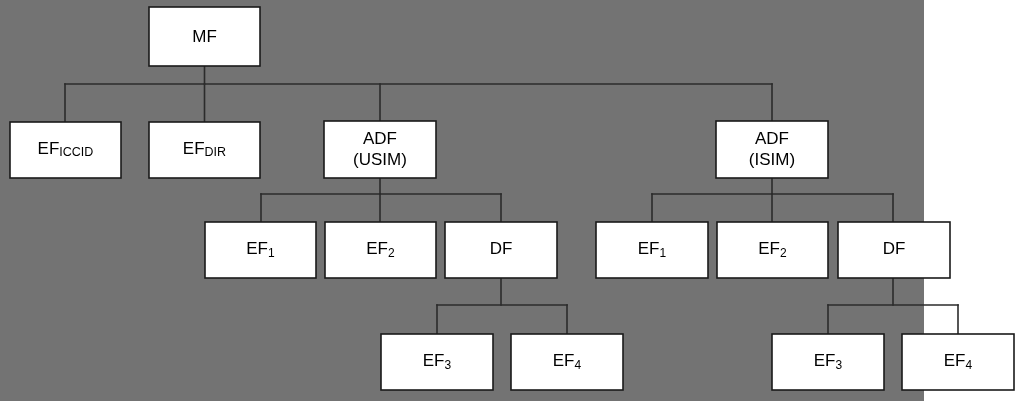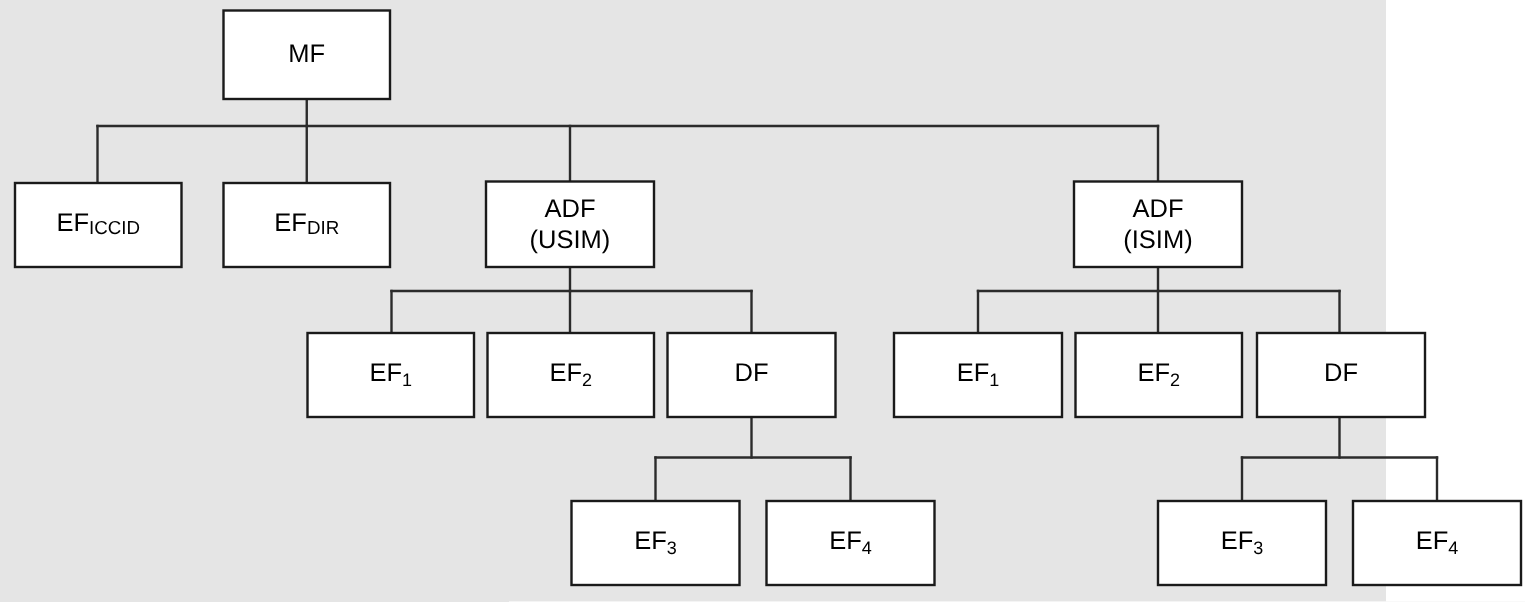--- a/index.html
+++ b/index.html
@@ -11,21 +11,21 @@
   body {
     width: 1024px;
     height: 401px;
     font-family: "Liberation Sans", sans-serif;
     overflow: hidden;
   }
   #diagram-root {
     position: relative;
     width: 924px;
     height: 401px;
-    background: #e5e5e5;
+    background: #737373;
   }
   svg#tree-svg {
     display: block;
     width: 1024px;
     height: 401px;
   }
   .node-box {
     fill: #ffffff;
     stroke: #1a1a1a;
     stroke-width: 1.6;

